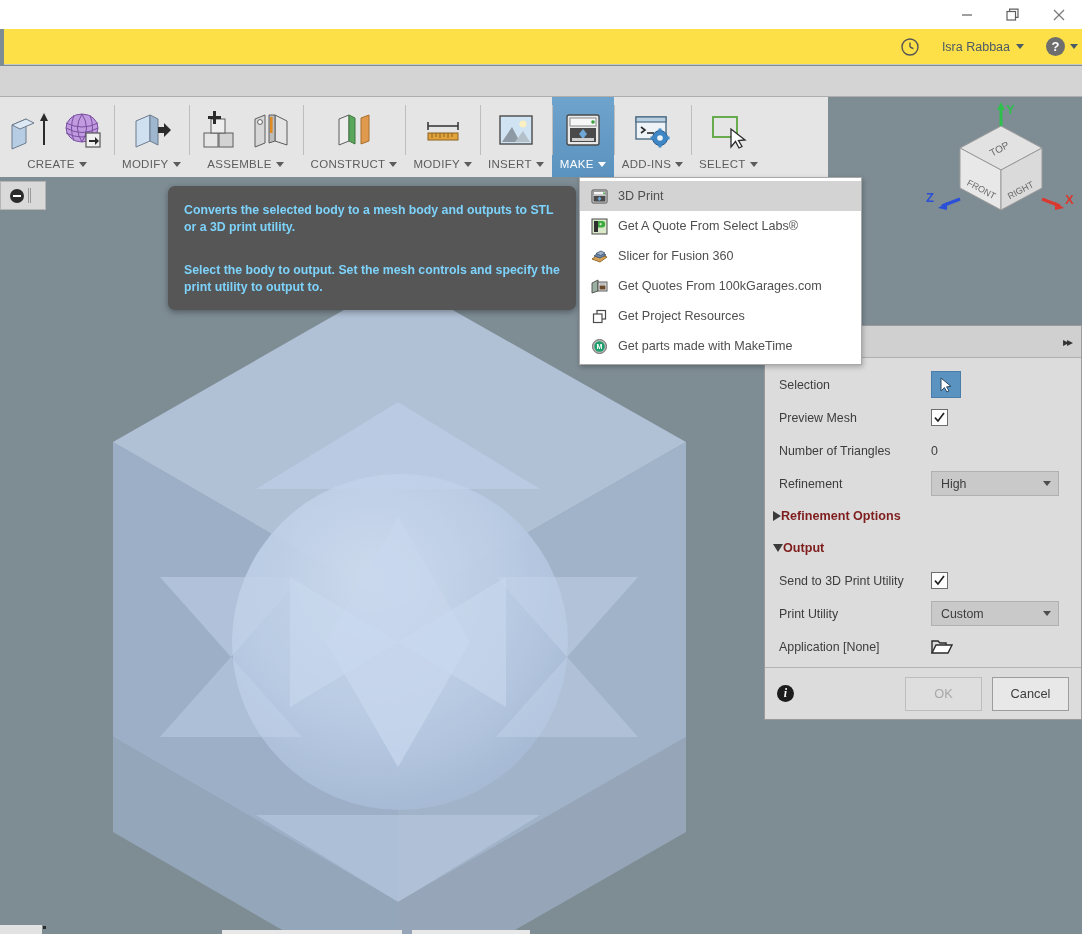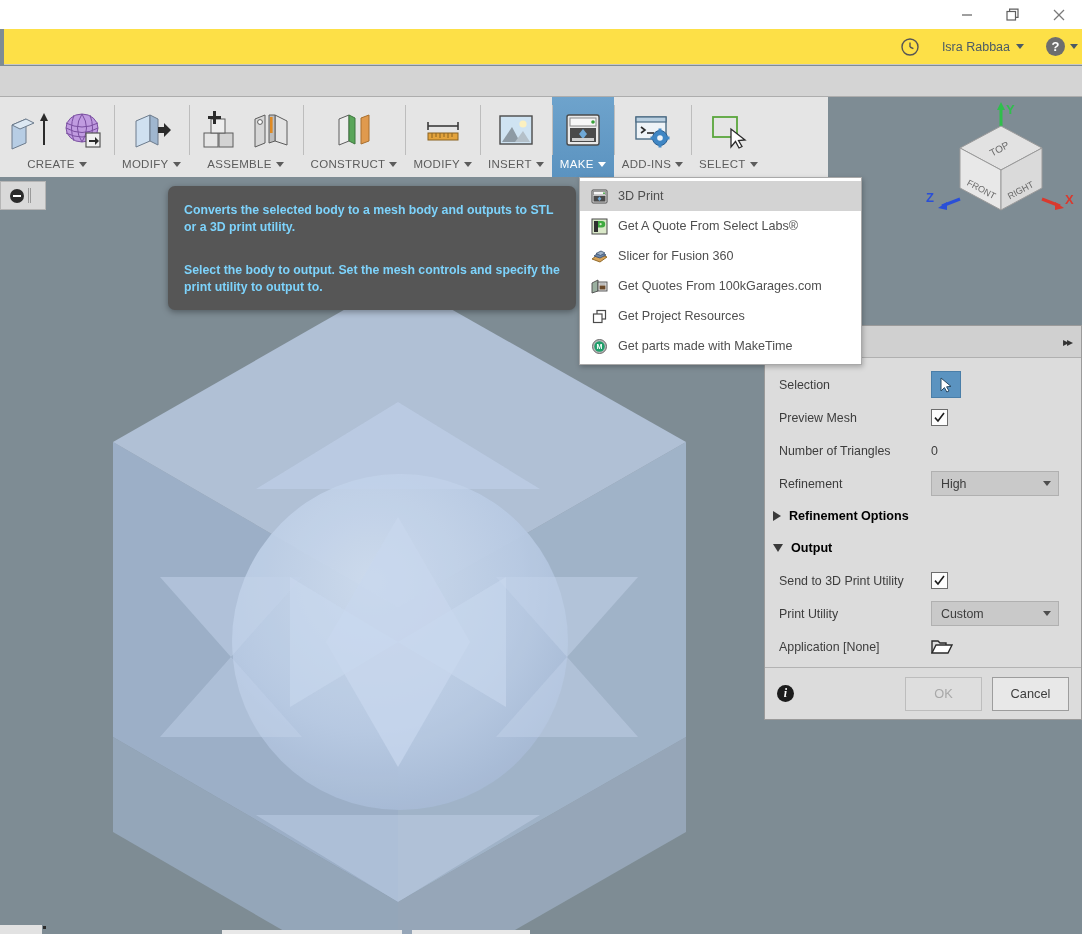--- a/index.html
+++ b/index.html
@@ -170,22 +170,22 @@
   .combo {
     width: 128px; height: 25px; background: #c9c9c9; border: 1px solid #b0b0b0;
     display: flex; align-items: center; justify-content: space-between;
     padding: 0 7px 0 9px; font-size: 12.4px; color: #3d3d3d; gap: 13px;
   }
   .combo-caret {
     width: 0; height: 0; border-left: 4px solid transparent;
     border-right: 4px solid transparent; border-top: 5px solid #4d4d4d;
   }
   .section {
-    display: flex; align-items: center; gap: 8px; height: 32px; padding-left: 8px;
-    font-size: 12.6px; color: #000000; font-weight: bold;
+    display: flex; align-items: center; height: 32px; padding-left: 8px;
+    font-size: 12.6px; color: #7f1d1d; font-weight: bold;
   }
   .tri-right {
     width: 0; height: 0; border-top: 5px solid transparent;
     border-bottom: 5px solid transparent; border-left: 8px solid #3a3a3a;
   }
   .tri-down {
     width: 0; height: 0; border-left: 5px solid transparent;
     border-right: 5px solid transparent; border-top: 8px solid #3a3a3a;
   }
   .folder-btn { display: flex; align-items: center; }

